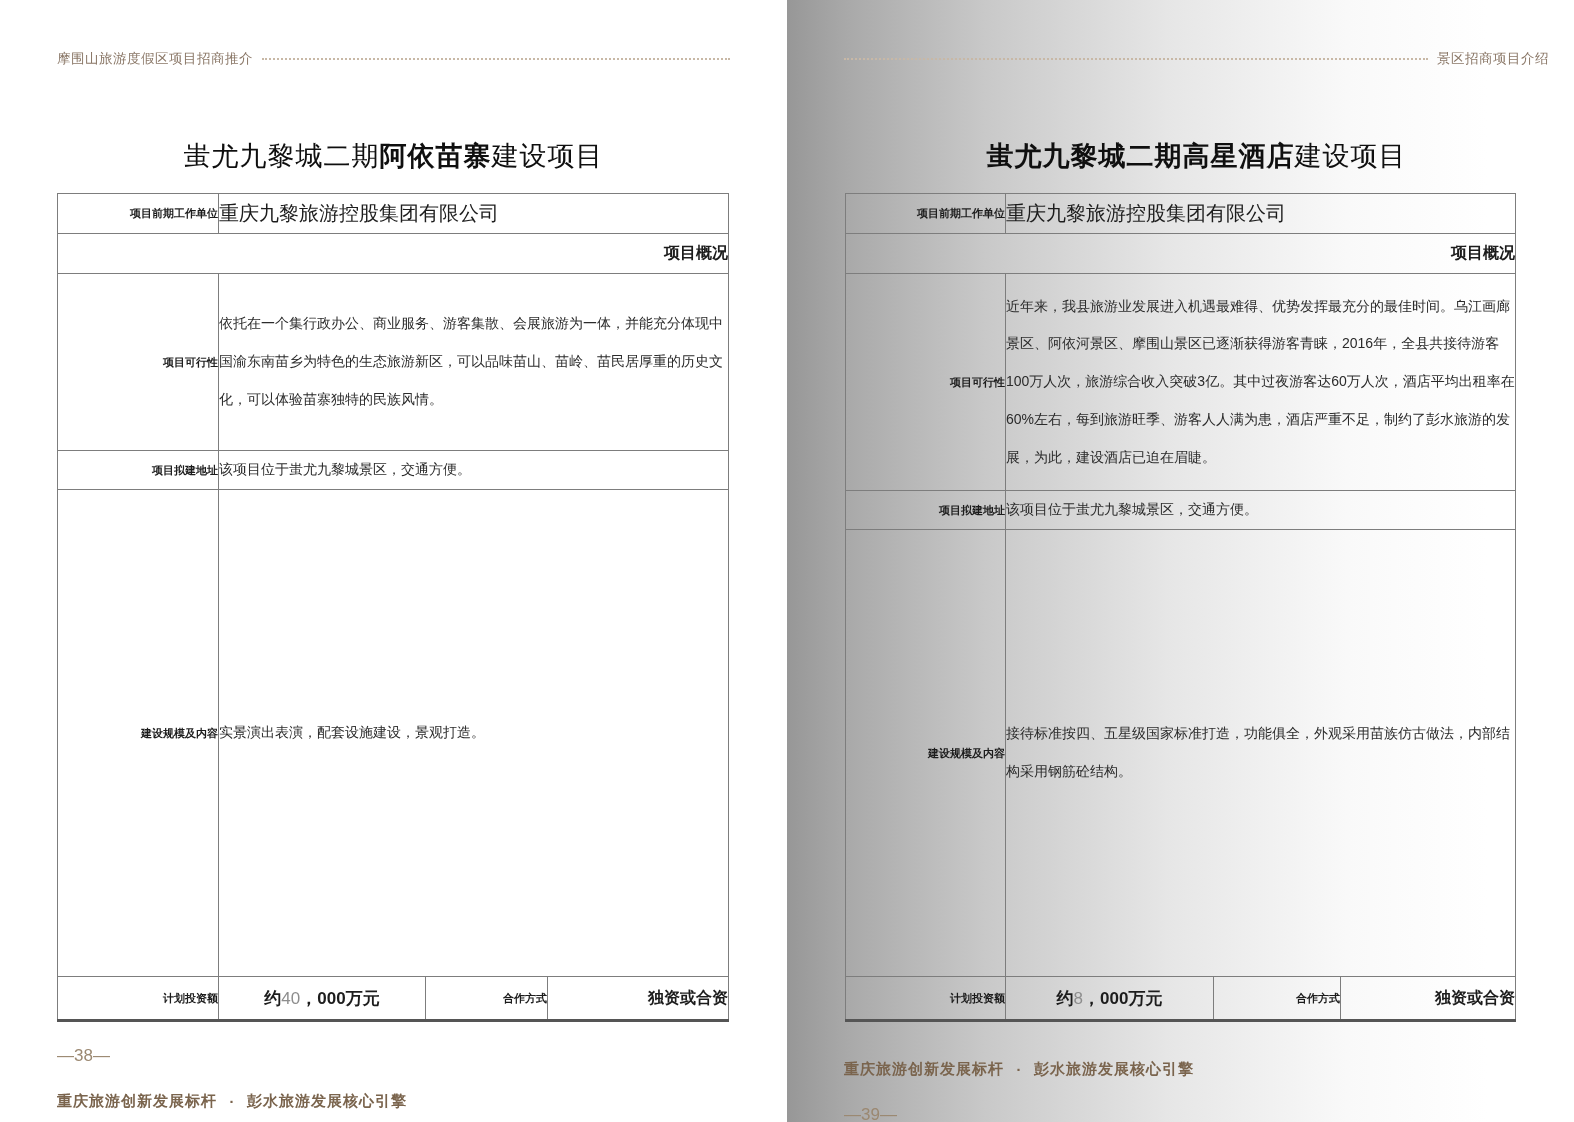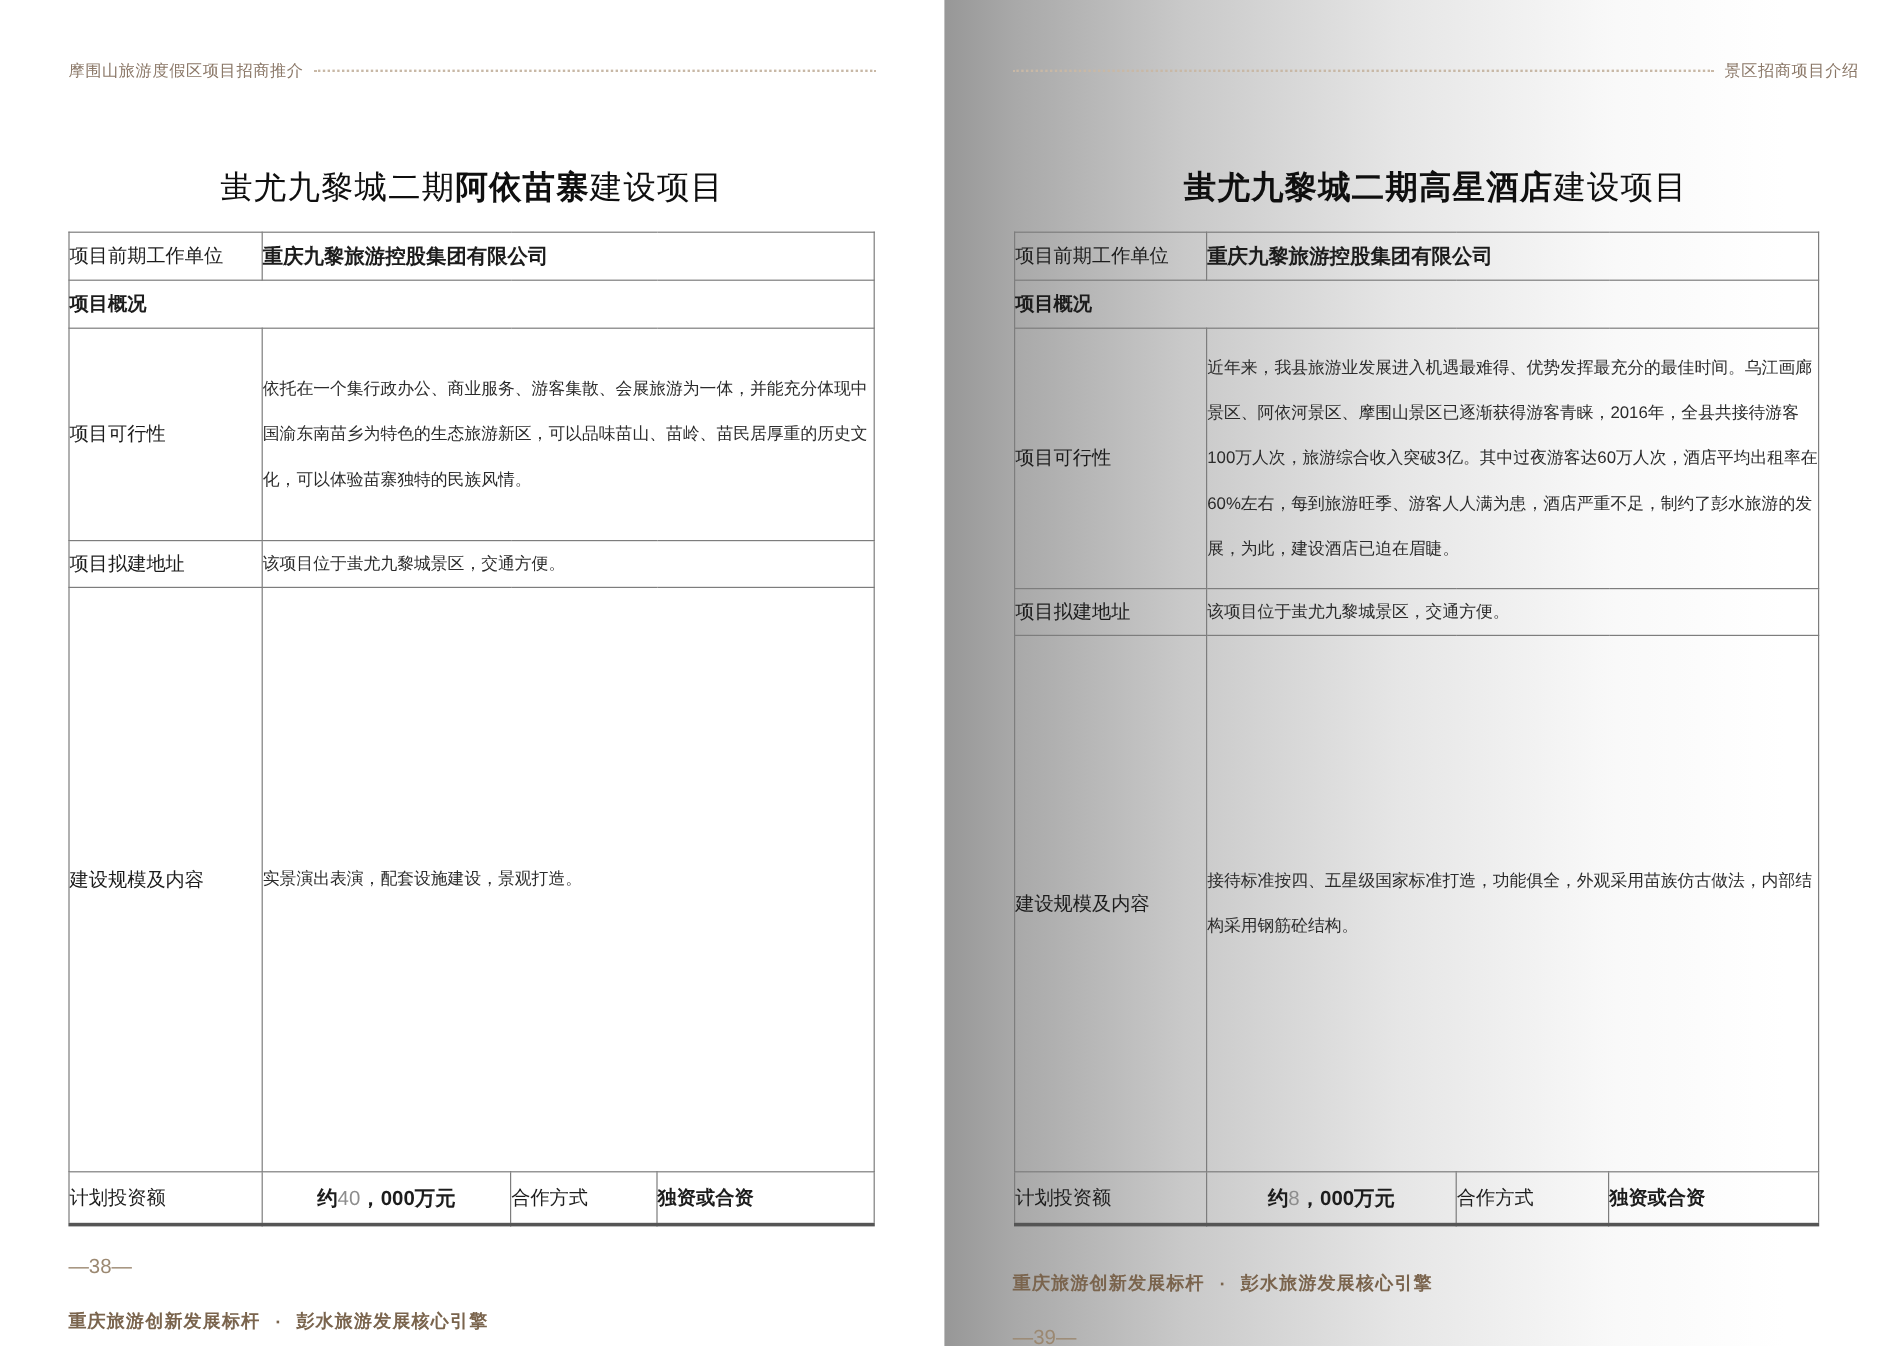--- a/index.html
+++ b/index.html
@@ -35,23 +35,23 @@
 
   
   .proj-table {
     position:absolute; top:193px; border-collapse:collapse; table-layout:fixed;
     background:transparent; border:1px solid #6d6d6d; border-bottom:3px solid #555;
   }
   .page-left  .proj-table { left:57px; width:671px; }
   .page-right .proj-table { left:58px; width:670px; }
   .proj-table td { border:1px solid #7d7d7d; padding:0; vertical-align:middle; }
 
-  .lbl { text-align:left; font-weight:400; font-size:16px; color:#1c1c1c; }
-  .val-strong { font-weight:700; font-size:17px; padding-left:19px; color:#1c1c1c; }
-  .center-strong { text-align:left; font-weight:700; font-size:16px; color:#1c1c1c; }
+  .lbl { text-align:right; font-weight:700; font-size:11px; color:#1c1c1c; }
+  .val-strong { font-weight:400; font-size:20px; padding-left:19px; color:#1c1c1c; }
+  .center-strong { text-align:right; font-weight:700; font-size:16px; color:#1c1c1c; }
   .para { font-size:14px; line-height:2.7; padding:12px 26px 12px 19px; color:#2b2b2b; }
   .single { font-size:14px; padding-left:19px; color:#2b2b2b; }
   .invest { text-align:center; font-size:17px; font-weight:700; color:#1c1c1c; }
   .invest .num { color:#8d8d8d; font-weight:400; }
 
   tr.r1 td, tr.r2 td { height:39px; }
   tr.r4 td { height:38px; }
   tr.r6 td { height:42px; }
   .page-left  tr.r3 td { height:176px; }
   .page-right tr.r3 td { height:216px; }

